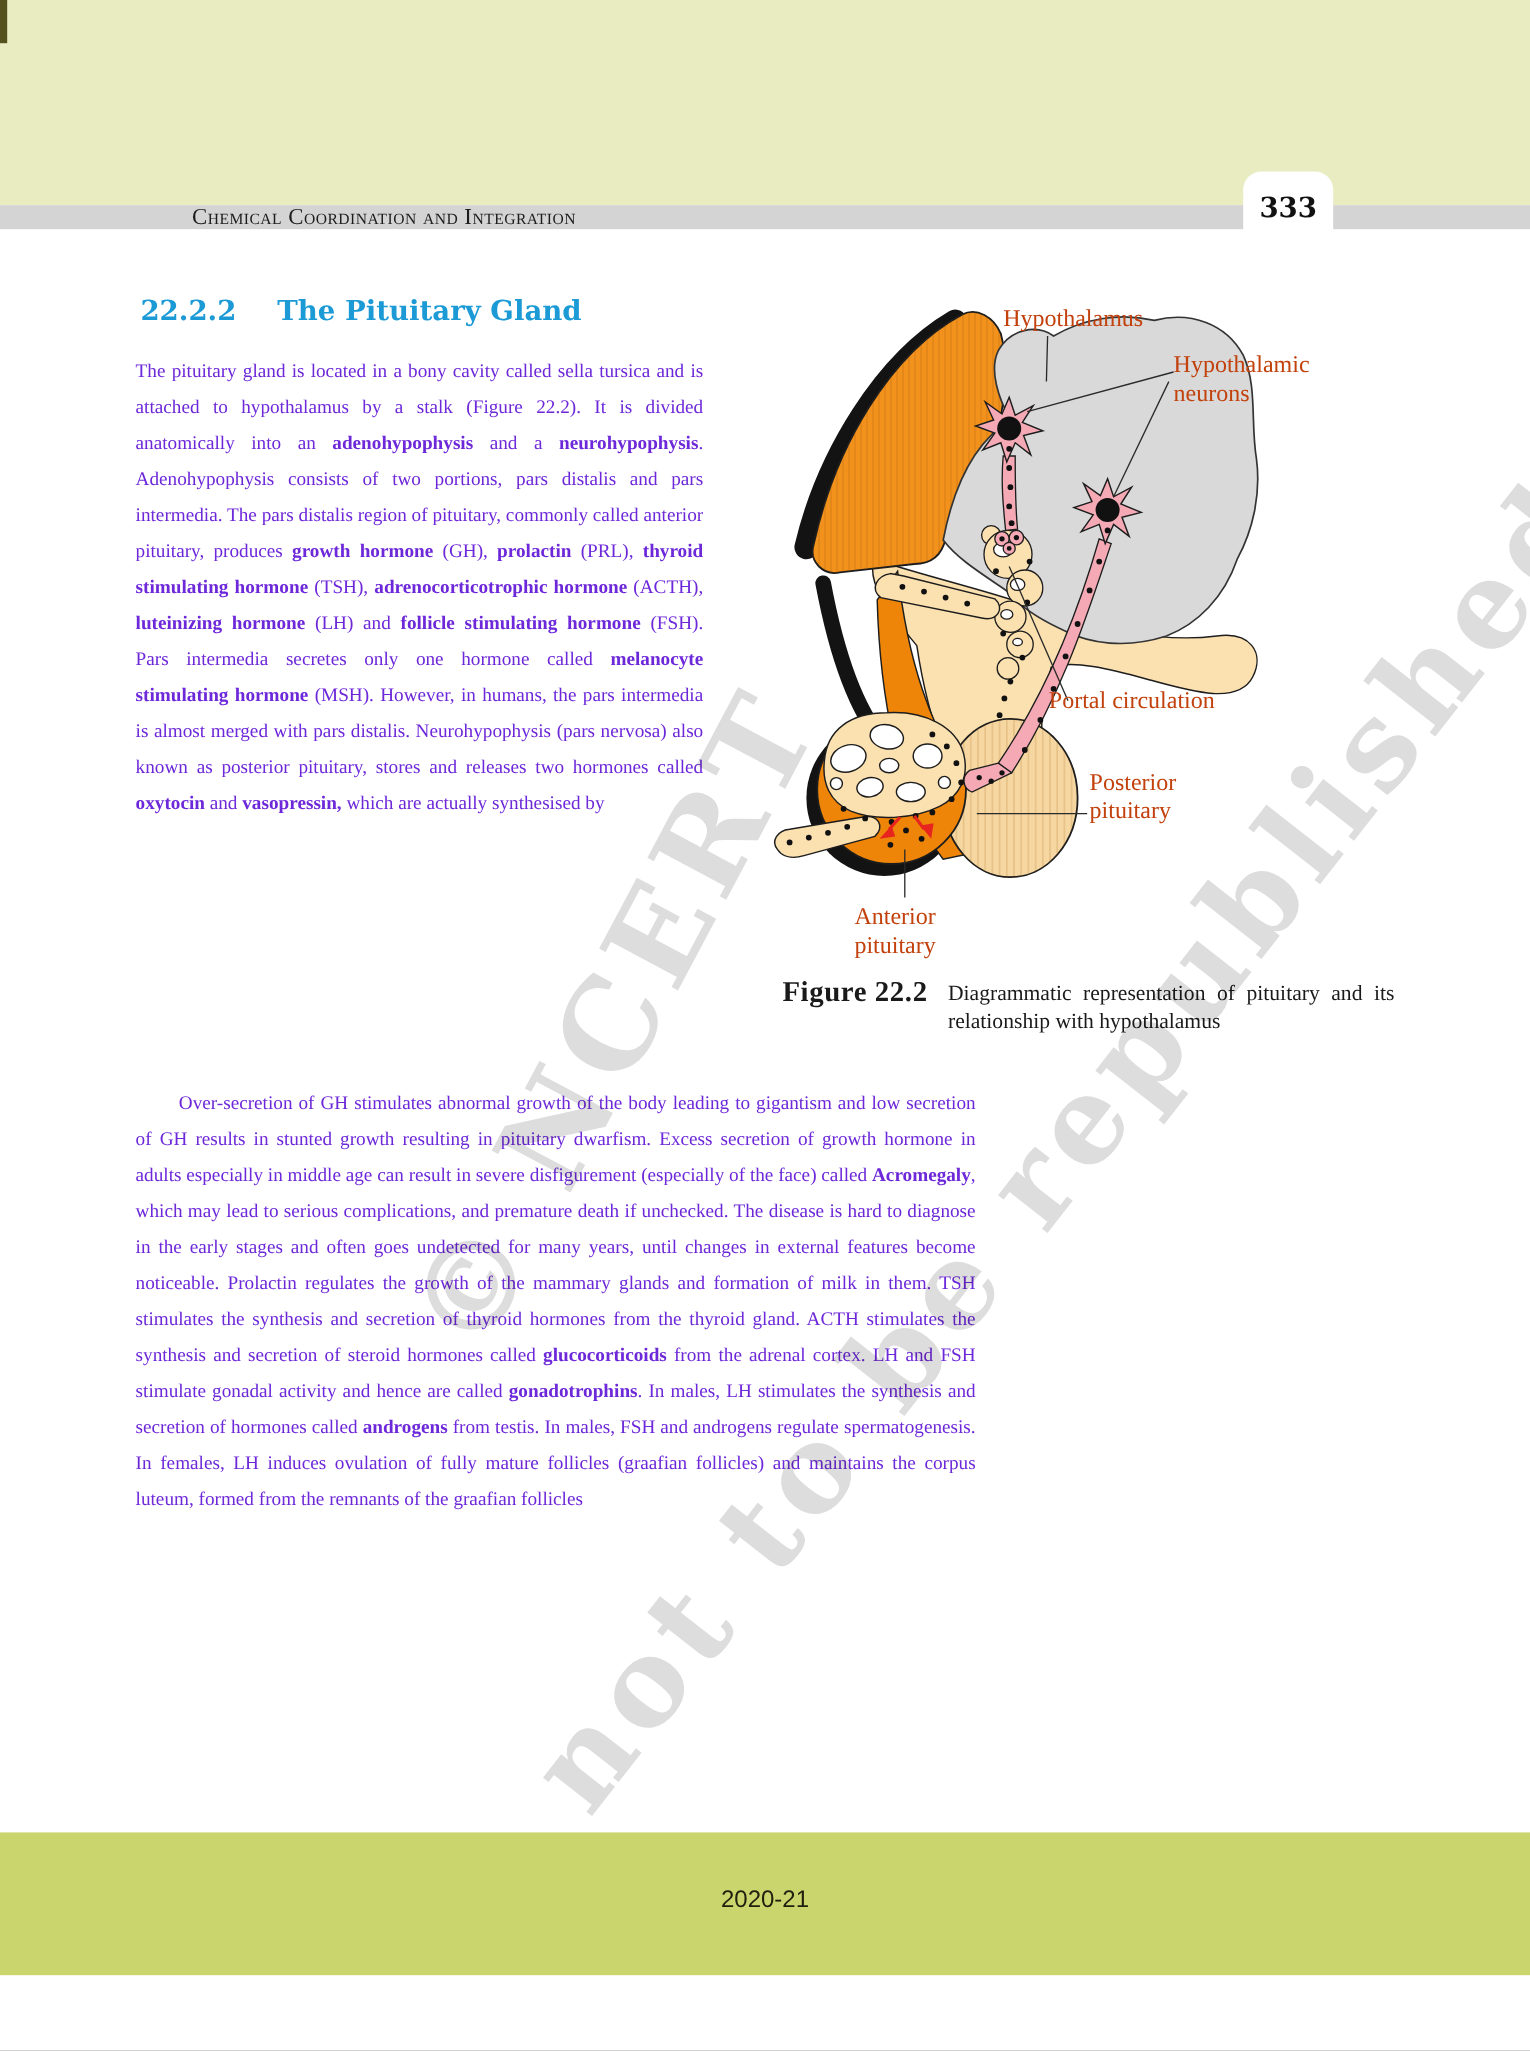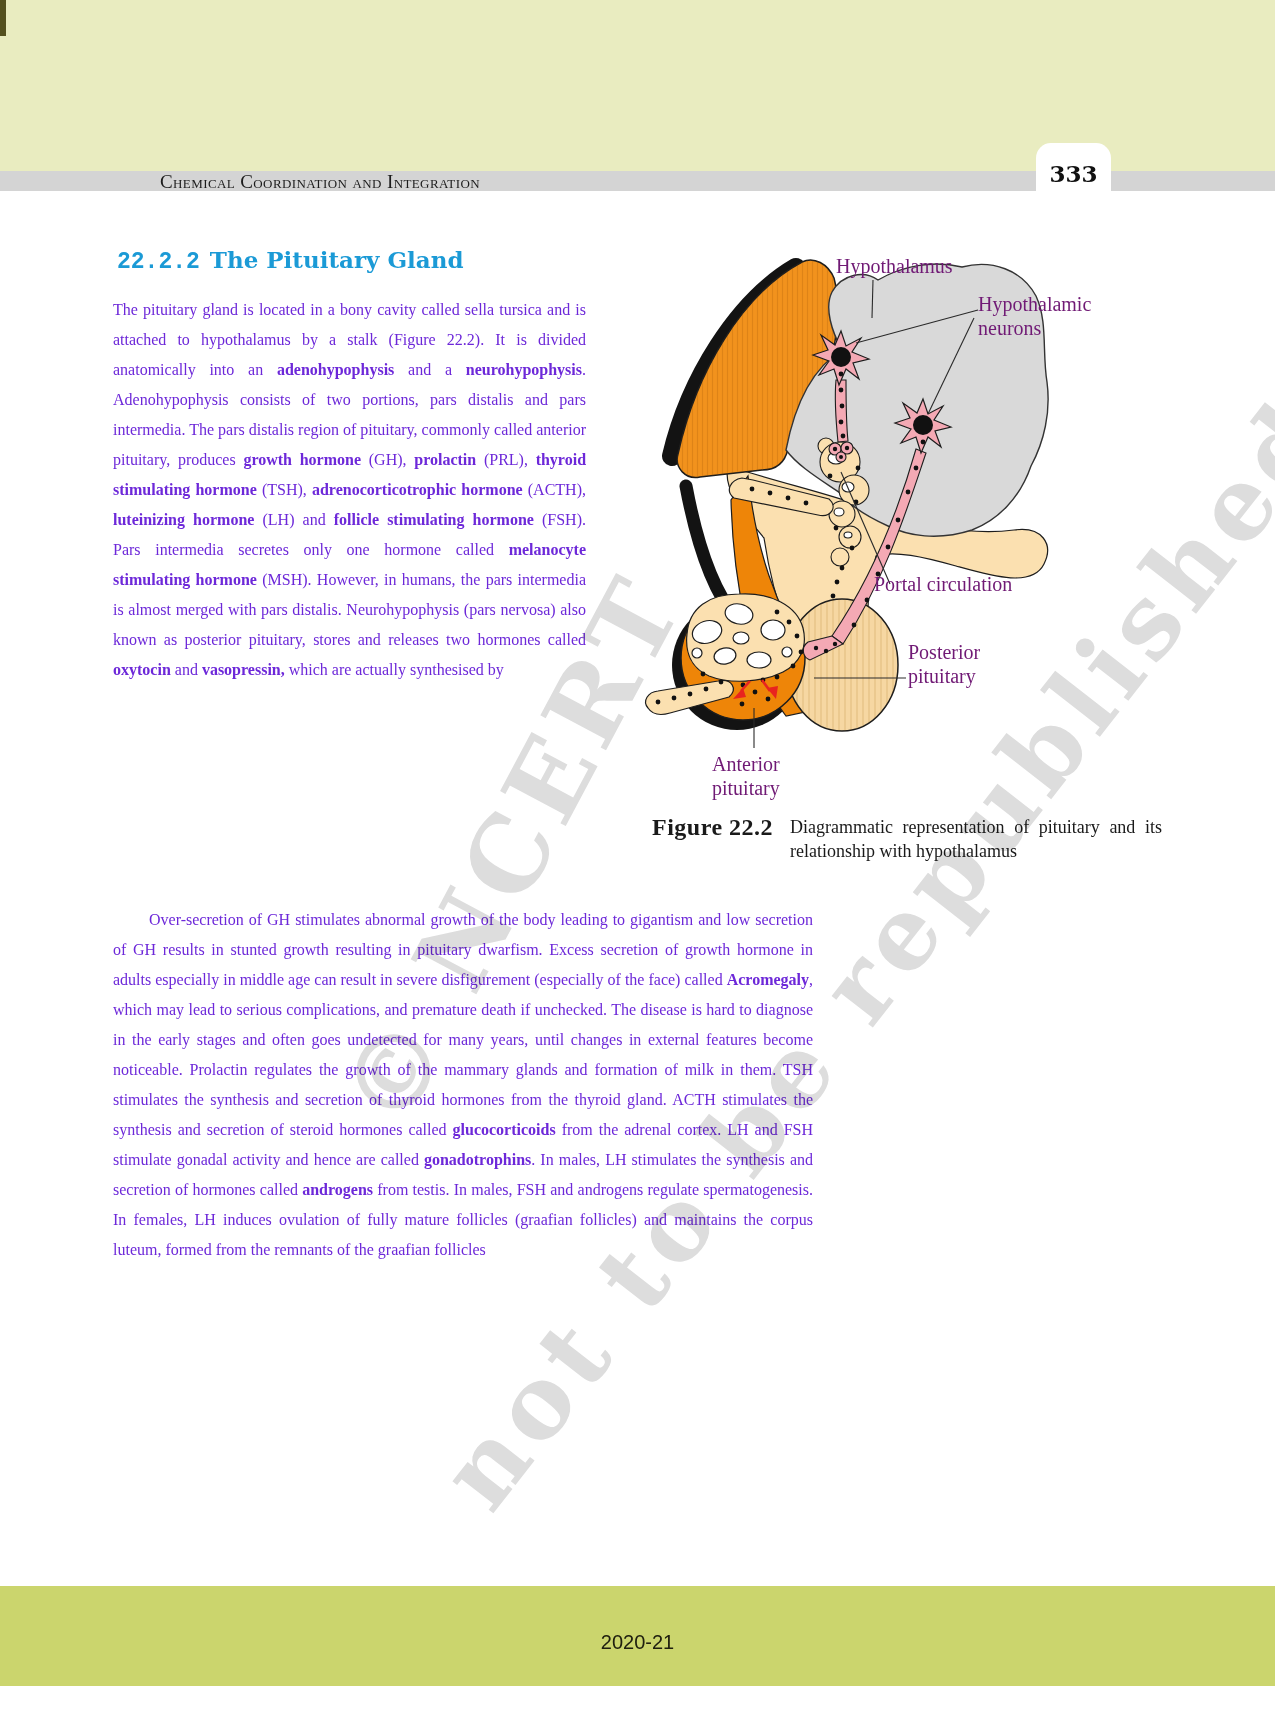--- a/index.html
+++ b/index.html
@@ -11,52 +11,52 @@
   .gray-band{position:absolute;left:0;top:171px;width:1275px;height:20px;background:var(--band_gray);}
   .header-title{position:absolute;left:160px;top:0;line-height:22px;font-variant:small-caps;
         font-size:19px;letter-spacing:0.4px;color:#1c1c1c;}
   .page-tab{position:absolute;left:1036px;top:143px;width:75px;height:50px;background:#ffffff;
         border-radius:15px 15px 0 0;text-align:center;}
   .page-number{display:block;margin-top:17px;font-family:"DejaVu Serif",serif;font-weight:bold;
         font-size:23px;color:#111;}
   
   .heading{position:absolute;left:117px;top:246px;font-family:"DejaVu Serif",serif;font-weight:bold;
         font-size:23px;color:var(--accent_blue);white-space:nowrap;}
-  .heading .sec-num{margin-right:10px;font-family:Liberation Mono, monospace;}
+  .heading .sec-num{margin-right:34px;}
   
   .body-text{font-size:16px;line-height:30px;text-align:justify;color:#6d28d9;}
   .col-narrow{position:absolute;left:113px;top:295px;width:473px;}
   .wide-block{position:absolute;left:113px;top:905px;width:700px;}
   .wide-block p{margin:0;}
   .p-indent{text-indent:36px;}
   b{font-weight:bold;}
   
   .figure{position:absolute;left:590px;top:240px;width:580px;height:665px;}
-  .fig-label{position:absolute;font-size:20px;line-height:24px;color:#701a75;}
+  .fig-label{position:absolute;font-size:20px;line-height:24px;color:#c2410c;}
   .fig-caption{position:absolute;left:62px;top:575px;width:510px;display:flex;}
   .caption-label{font-weight:bold;font-size:24px;line-height:24px;width:130px;flex:0 0 130px;
         letter-spacing:0.5px;}
   .caption-text{font-size:18px;line-height:24px;width:372px;text-align:justify;margin-left:8px;}
   
   .oline{stroke:#1d1d1d;}
   .f-orange{fill:var(--diagram_orange);}
   .f-deep{fill:var(--diagram_orange_deep);}
   .f-cream{fill:var(--diagram_cream);}
   .f-peach{fill:var(--diagram_peach);}
   .f-gray{fill:var(--diagram_gray);}
   .f-pink{fill:var(--neuron_pink);}
   .leader{stroke:#2a2a2a;stroke-width:1.1;fill:none;}
   
   .watermark{position:absolute;font-family:"DejaVu Serif",serif;font-weight:bold;white-space:nowrap;
         color:var(--watermark_gray);opacity:0.34;mix-blend-mode:multiply;pointer-events:none;
         letter-spacing:8px;z-index:5;}
   .wm-a{left:210px;top:790px;font-size:102px;transform:rotate(-62deg);transform-origin:center;}
   .wm-b{left:200px;top:895px;font-size:100px;transform:rotate(-52deg);transform-origin:center;}
   
-  .foot-band{position:absolute;left:0;top:1586px;width:1275px;height:100px;background:var(--footer_olive);}
+  .foot-band{position:absolute;left:0;top:1527px;width:1275px;height:119px;background:var(--footer_olive);}
   .footer-edition{position:absolute;left:0;top:45px;width:1275px;text-align:center;
         font-family:"Liberation Sans",sans-serif;font-size:20px;color:#20200f;}
   .content{position:relative;z-index:2;}
 </style>
 </head>
 <body>
 
 <div class="page">
 
   <div class="top-band"></div>

